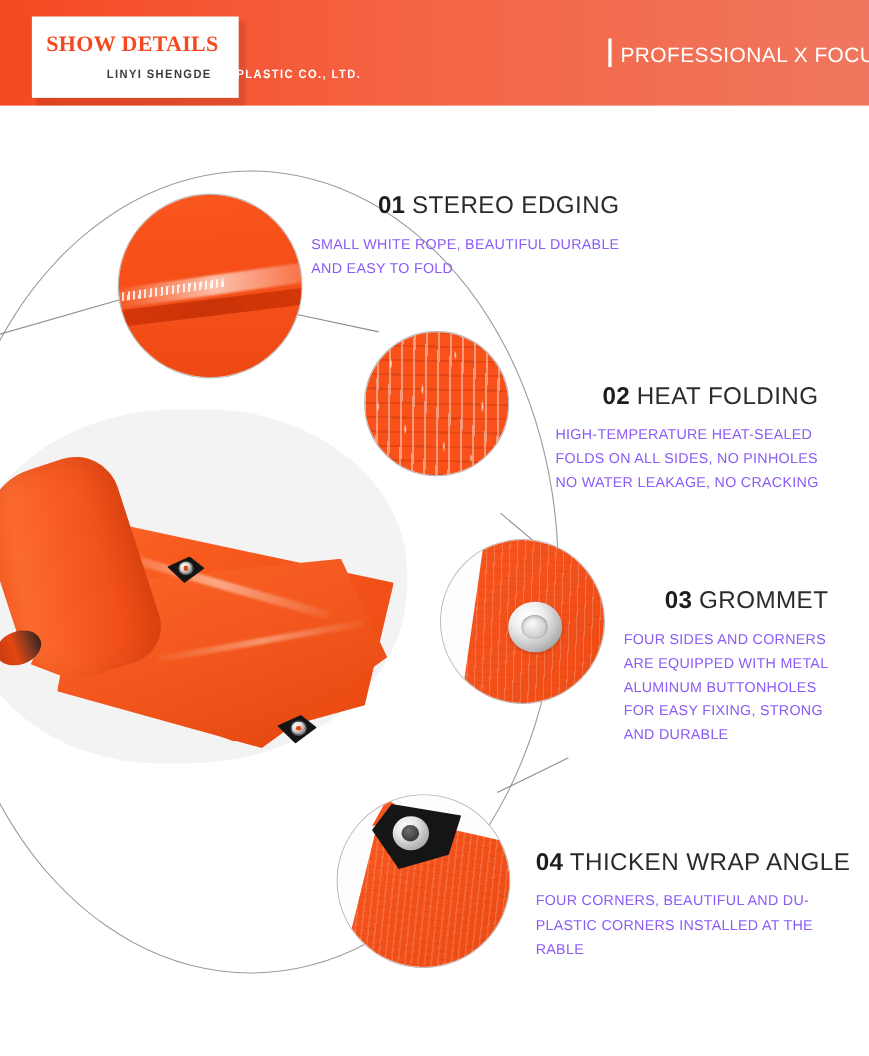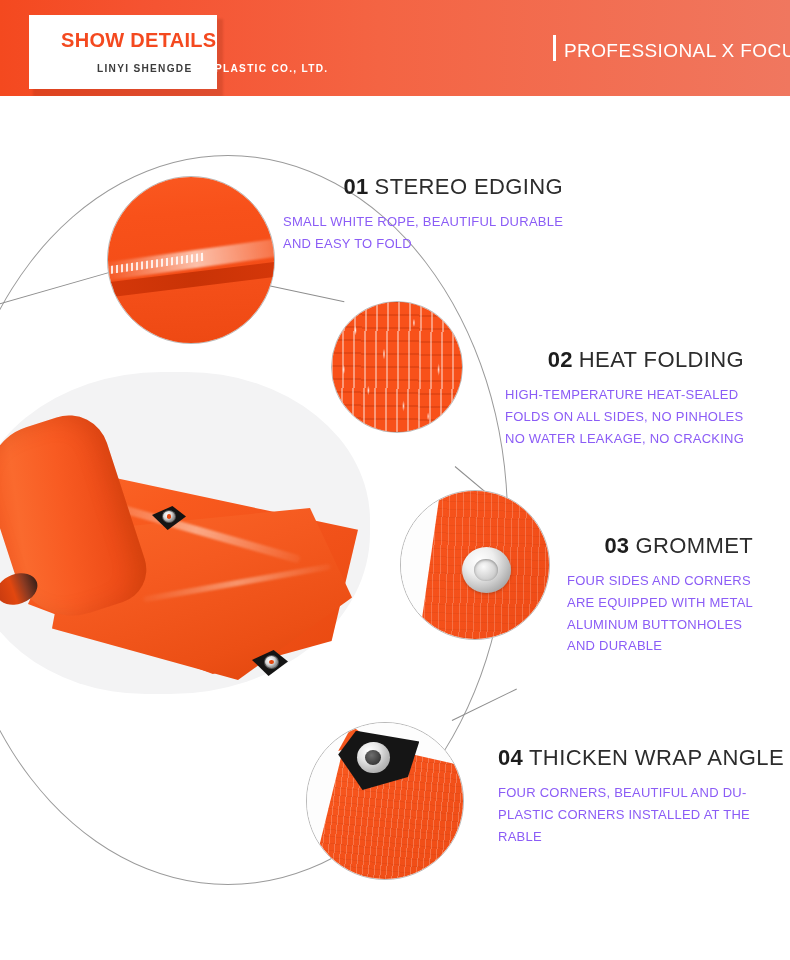--- a/index.html
+++ b/index.html
@@ -29,25 +29,26 @@
     width:190px; height:78px;
     background:rgba(120,30,10,0.18);
     filter:blur(1px);
   }
   .logo-box {
     position:absolute; left:29px; top:15px;
     width:188px; height:74px;
     background:#ffffff;
   }
   .logo-title {
-    position:absolute; left:61px; top:29px;
+    position:absolute; left:42px; top:29px;
     font-size:20px; font-weight:bold;
     letter-spacing:0.3px;
     color:#F4491F;
     white-space:nowrap;
+    font-family:Liberation Serif, serif;
   }
   .logo-sub {
     position:absolute; left:97px; top:62px;
     font-size:11px; font-weight:bold;
     letter-spacing:1.4px;
     color:#3c3c3c;
     white-space:nowrap;
     transform:scaleX(0.92);
     transform-origin:left center;
   }
@@ -318,21 +319,21 @@
     margin-top:13px;
     font-size:13px;
     color:#8b5cf6;
     line-height:1.68;
     letter-spacing:0.25px;
     white-space:nowrap;
   }
   .f1 { left:283px; top:176px; }
   .f2 { left:505px; top:349px; }
   .f3 { left:567px; top:535px; }
-  .f4 { left:487px; top:747px;margin-left:11px; }
+  .f4 { left:487px; top:773px; }
 </style>
 </head>
 <body>
 
 <div id="page">
 
   <div class="header">
     <div class="logo-shadow"></div>
     <div class="logo-box"></div>
     <div class="logo-title">SHOW DETAILS</div>
@@ -418,20 +419,21 @@
 
   <div class="feature f3">
     <div class="f-head">
       <span class="f-num">03</span>
       <span class="f-title">GROMMET</span>
     </div>
     <div class="f-desc">
       <div>FOUR SIDES AND CORNERS</div>
       <div>ARE EQUIPPED WITH METAL</div>
       <div>ALUMINUM BUTTONHOLES</div>
+      <div>FOR EASY FIXING, STRONG</div>
       <div>AND DURABLE</div>
     </div>
   </div>
 
   <div class="feature f4">
     <div class="f-head">
       <span class="f-num">04</span>
       <span class="f-title">THICKEN WRAP ANGLE</span>
     </div>
     <div class="f-desc">

